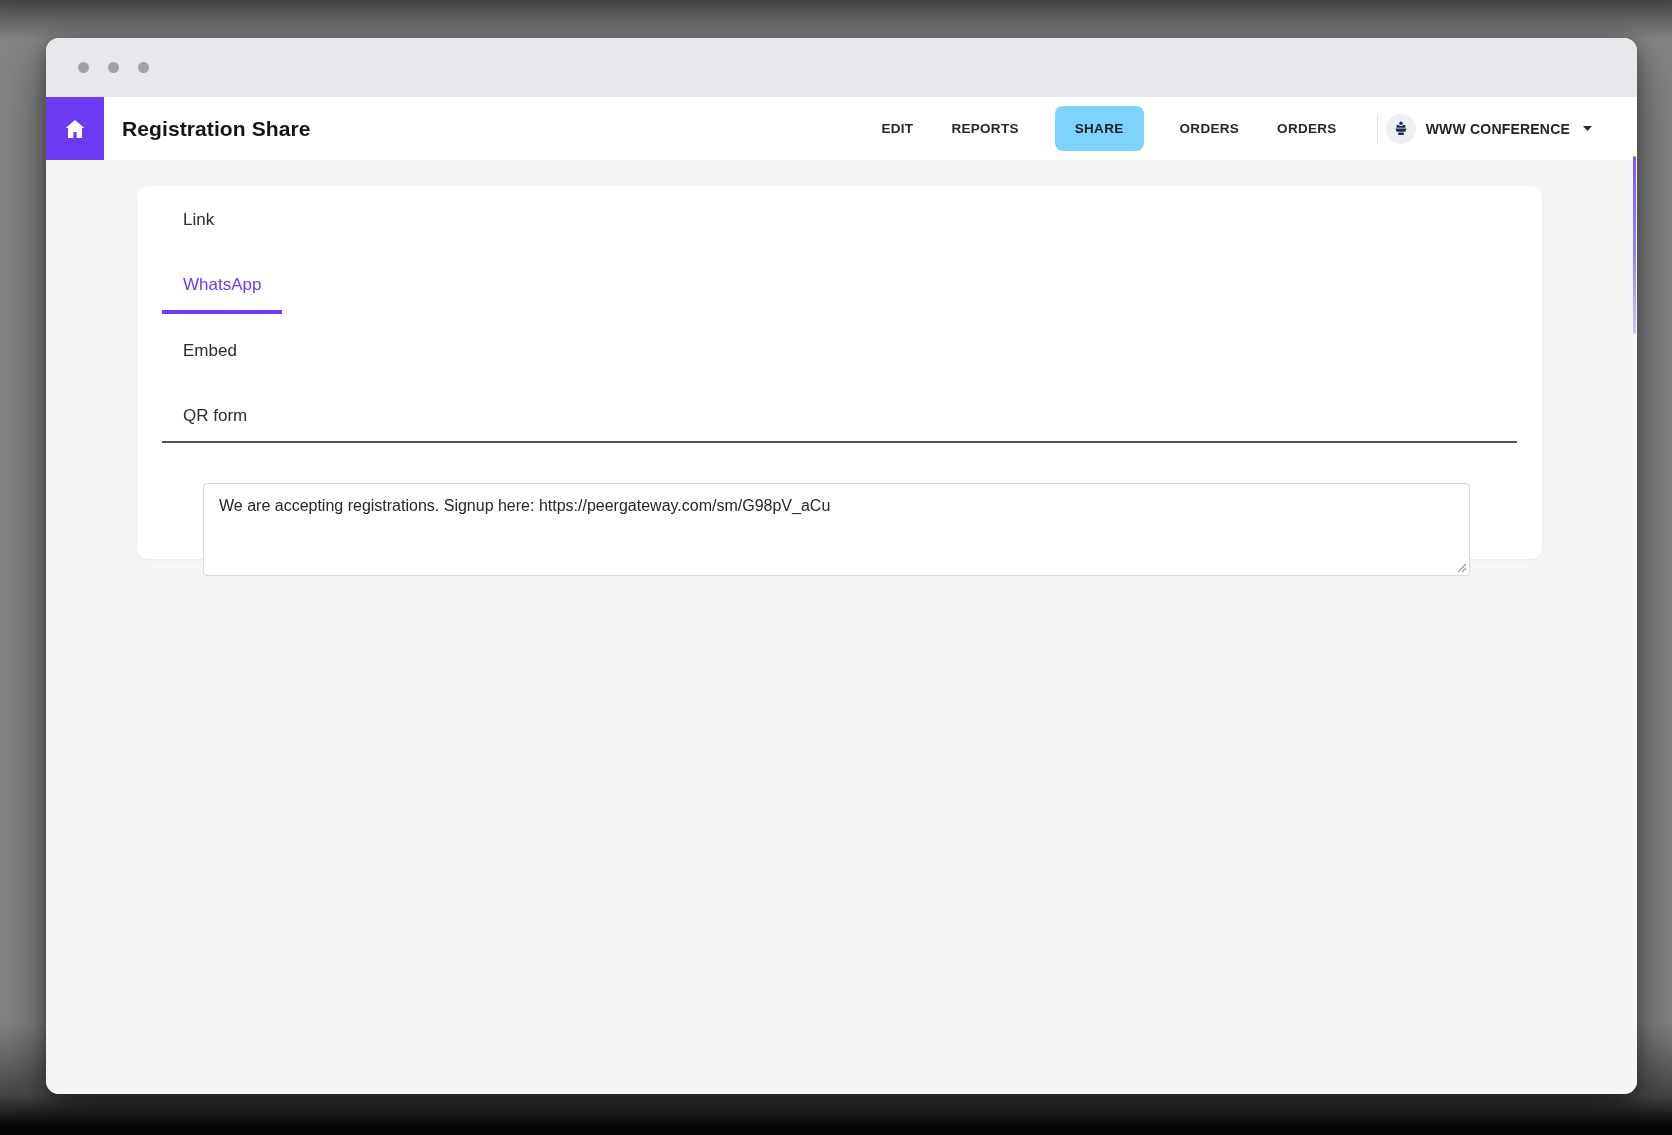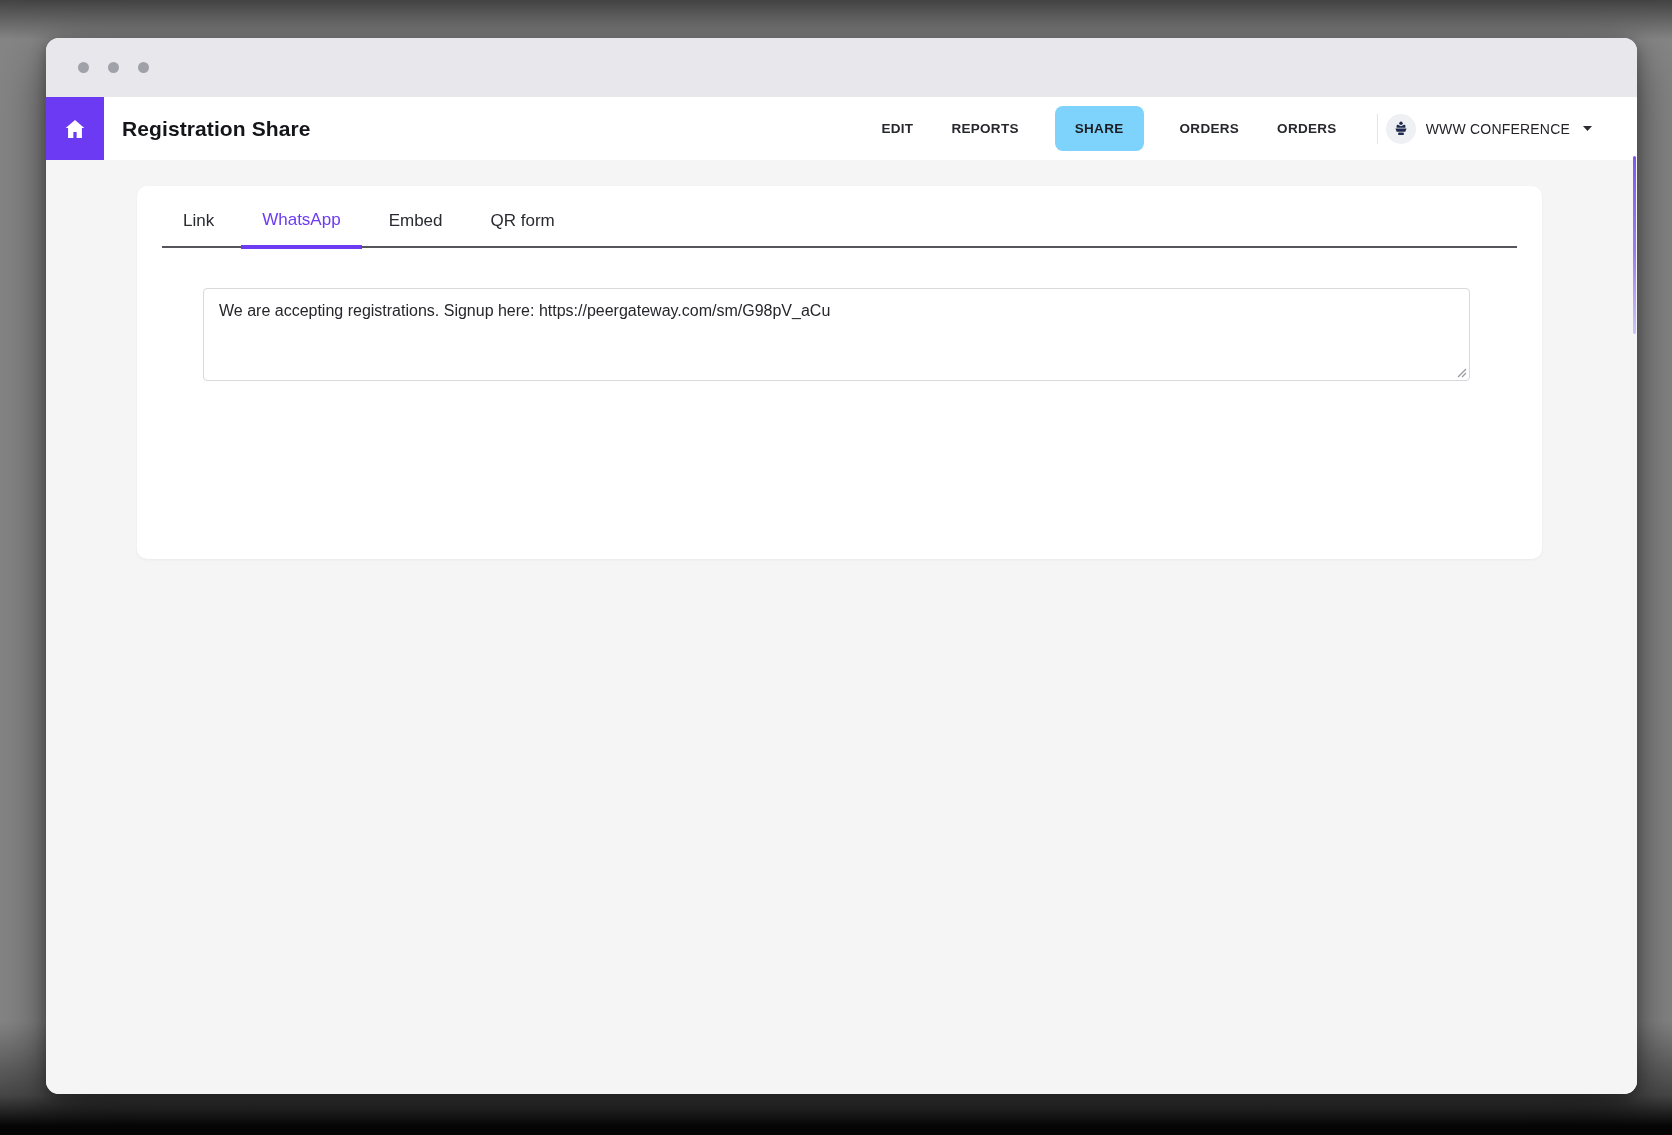--- a/index.html
+++ b/index.html
@@ -54,38 +54,38 @@
   }
   .v-divider { width: 1px; height: 30px; background: #e4e4e9; margin: 0 8px 0 38px; }
   .account {
     display: flex; align-items: center; gap: 10px; cursor: pointer;
     border: none; background: transparent; font-family: inherit;
   }
   .avatar {
     width: 30px; height: 30px; border-radius: 50%; background: #eef0f4;
     display: flex; align-items: center; justify-content: center;
   }
-  .account-name { font-size: 14px; font-weight: 400; color: #23242a; letter-spacing: 0.2px; }
+  .account-name { font-size: 14px; font-weight: 700; color: #23242a; letter-spacing: 0.2px; }
   .caret { margin-left: 2px; display: flex; align-items: center; }
   
   .scroll-thumb {
     position: absolute; right: 1px; top: 59px; width: 3px; height: 178px;
     border-radius: 2px; z-index: 5; cursor: pointer;
     background: linear-gradient(180deg, #7f58ef 0%, #9a80f2 55%, #cfc3f7 100%);
   }
   
   .content { flex: 1; position: relative; background: #f5f5f6; }
   .card {
     position: absolute; left: 91px; top: 26px; width: 1405px; height: 373px;
     background: #ffffff; border-radius: 10px;
     box-shadow: 0 1px 3px rgba(25,25,50,0.05);
   }
   .tabs {
-    display: flex; align-items: center; gap: 6px;
-    margin: 0 25px; border-bottom: 2px solid #55565b;
+    display: flex; align-items: flex-start; gap: 6px;
+    margin: 0 25px; border-bottom: 2px solid #55565b; flex-direction: column;
   }
   .tab {
     border: none; background: transparent; cursor: pointer; font-family: inherit;
     font-size: 17px; font-weight: 500; color: #2a2b30;
     padding: 24px 21px 15px 21px;
   }
   .tab.active {
     color: #6c3bf2; border-bottom: 4px solid #6c3bf2; margin-bottom: -3px;
   }
   .card-body { padding: 0 72px 0 66px; }

